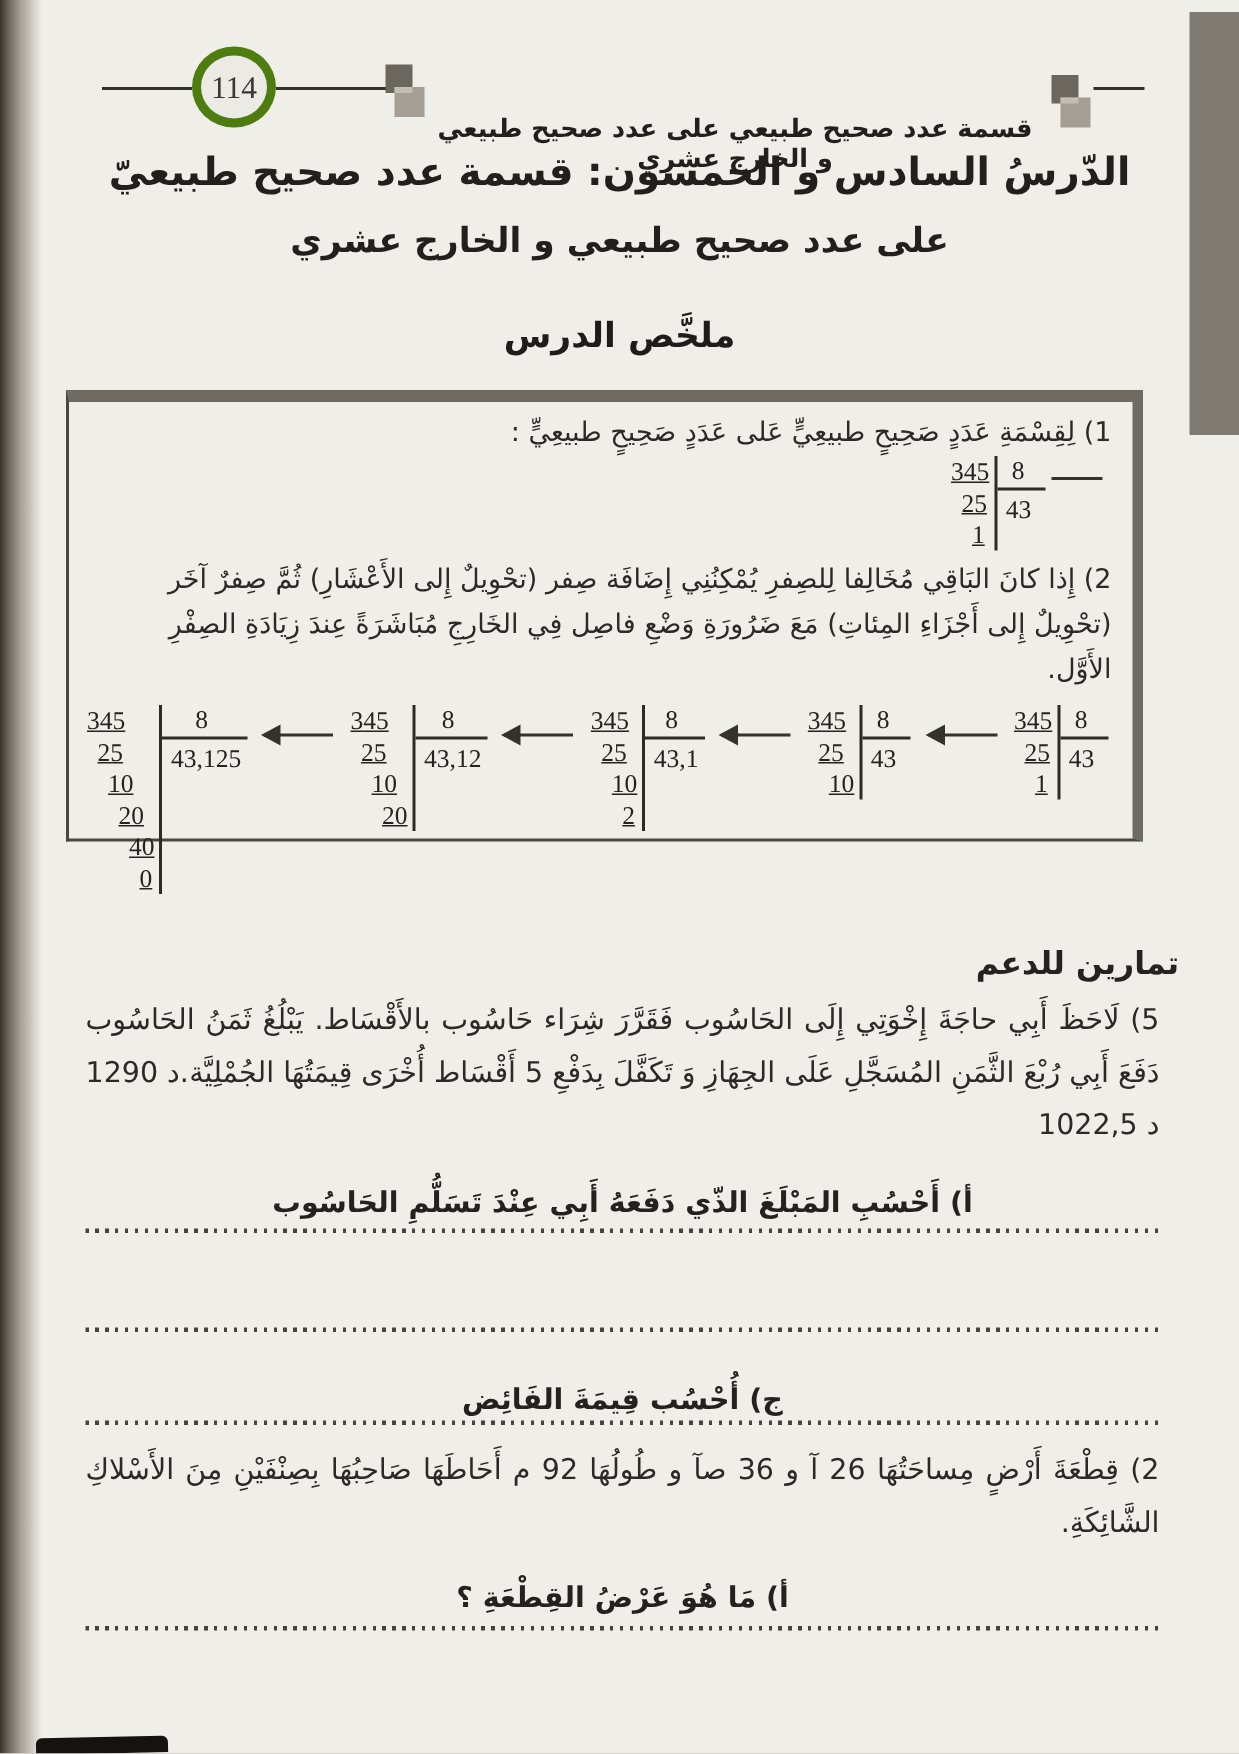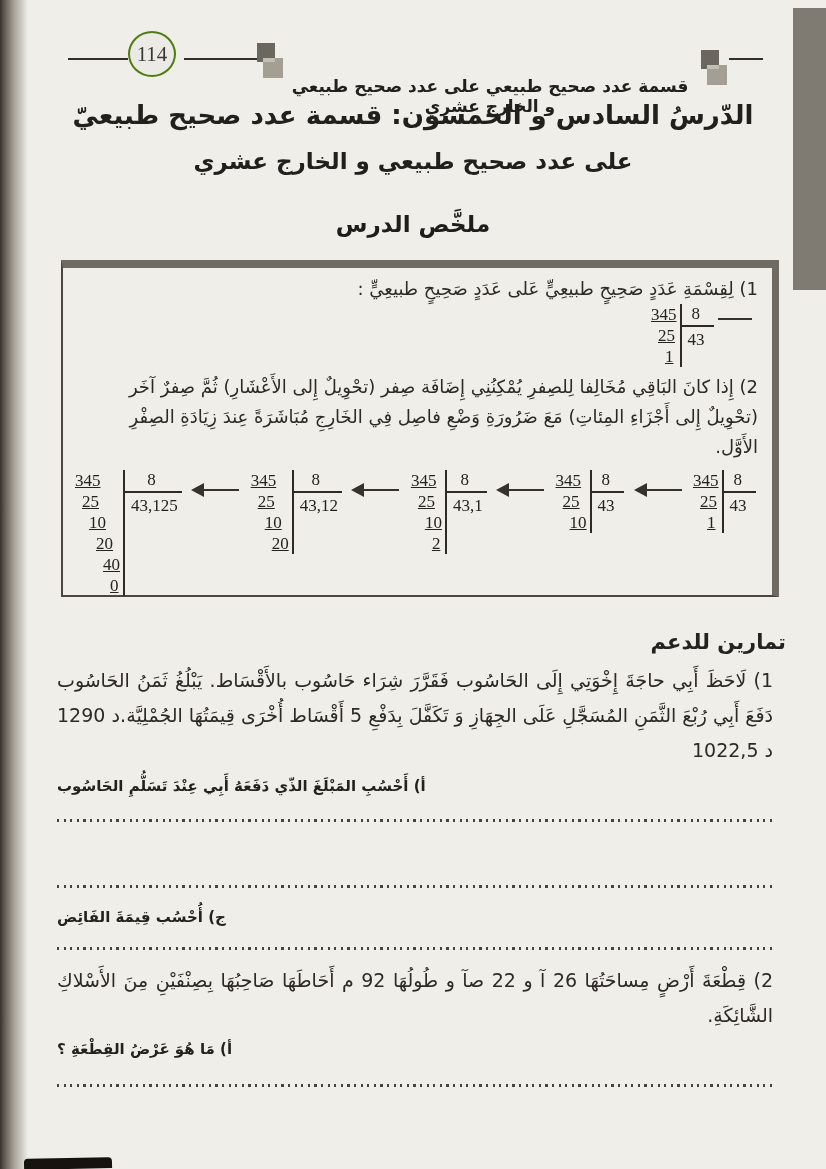--- a/index.html
+++ b/index.html
@@ -23,21 +23,21 @@
     background:#7f7a72;
   }
   .bottom-mark{
     position:absolute;left:24px;bottom:0;width:88px;height:11px;
     background:#16120f;border-radius:4px 4px 0 0;transform:rotate(-1.2deg);
   }
   
   .h-rule{position:absolute;height:2px;background:#33302b;}
   .badge{
     position:absolute;left:128px;top:31px;width:44px;height:42px;
-    background:#eceae5;border:2px solid #4d7c0f;border-radius:50%;
+    background:#eceae5;border:6px solid #4d7c0f;border-radius:50%;
     display:flex;align-items:center;justify-content:center;
     font-family:"Liberation Serif",serif;font-size:21px;color:#3a3835;
   }
   .motif{position:absolute;width:32px;height:40px;}
   .motif .sq-dark{position:absolute;left:0;top:0;width:18px;height:19px;background:#6b665e;}
   .motif .sq-light{position:absolute;left:6px;top:15px;width:20px;height:20px;background:#a49e95;}
   .motif .sq-mid{position:absolute;left:6px;top:15px;width:12px;height:4px;background:#c3bdb3;}
   .strip-title{
     position:absolute;left:285px;top:40px;width:410px;
     font-size:17px;font-weight:bold;color:#20201e;text-align:center;direction:rtl;margin-top:36px;
@@ -46,21 +46,21 @@
   .lesson-t1{position:absolute;left:40px;right:40px;top:100px;text-align:center;direction:rtl;
     font-size:26px;font-weight:bold;color:#21201d;}
   .lesson-t2{position:absolute;left:40px;right:40px;top:148px;text-align:center;direction:rtl;
     font-size:23px;font-weight:bold;color:#21201d;}
   .sum-head{position:absolute;left:40px;right:40px;top:211px;text-align:center;direction:rtl;
     font-size:23px;font-weight:bold;color:#1e1d1b;}
   .ex-head{position:absolute;left:40px;right:40px;top:630px;text-align:right;direction:rtl;
     font-size:21px;font-weight:bold;color:#242321;}
   
   .sum-box{
-    position:absolute;left:61px;top:260px;width:718px;height:337px;
+    position:absolute;left:44px;top:260px;width:718px;height:301px;
     box-sizing:border-box;
     border:2px solid #4b463f;border-top:8px solid #6f6a62;border-right:7px solid #6f6a62;
     padding:6px 14px 16px 10px;
     direction:rtl;
   }
   .sum-line{font-size:18px;line-height:30px;color:#2c2a27;text-align:right;}
   .start-row{display:flex;direction:rtl;align-items:flex-start;min-height:68px;}
   .start-row .txt{font-size:18px;line-height:30px;}
   .connector{flex:0 0 34px;height:2px;background:#35322d;margin-top:14px;margin-left:4px;margin-right:6px;}
   
@@ -75,22 +75,22 @@
   .arrow{position:relative;flex:0 0 46px;height:2px;background:#35322d;margin-top:19px;}
   .arrow:before{content:"";position:absolute;left:-2px;top:-6px;width:0;height:0;
     border-right:13px solid #35322d;border-top:7px solid transparent;border-bottom:7px solid transparent;}
   
   .ex-block{position:absolute;left:57px;right:53px;direction:rtl;}
   .ex-line{font-size:19px;line-height:35px;color:#2c2a27;text-align:right;}
   .just{text-align:justify;text-align-last:justify;}
   .flex-line{display:flex;justify-content:space-between;align-items:baseline;}
   .num-ltr{direction:ltr;unicode-bidi:isolate;}
   .left-end{text-align:right;}
-  .q-line{position:absolute;left:57px;right:53px;direction:rtl;text-align:left;
-    font-size:15px;font-weight:bold;color:#23221f;}
+  .q-line{position:absolute;left:57px;right:53px;direction:rtl;text-align:center;
+    font-size:19px;font-weight:bold;color:#23221f;margin-top:14px;}
   .dots{position:absolute;left:57px;right:54px;height:3px;
     background-image:repeating-linear-gradient(to right,#454340 0px,#454340 2.2px,transparent 2.2px,transparent 6.6px);}
 </style>
 </head>
 <body>
 
 <div class="page">
 
   <div class="binding"></div>
   <div class="edge-tab"></div>
@@ -209,36 +209,36 @@
             <div class="dvr">8</div>
             <div class="quo">43</div>
           </div>
         </div>
       </div>
   </div>
 
   <div class="ex-head">تمارين للدعم</div>
 
   <div class="ex-block" style="top:663px;">
-    <div class="ex-line just">1) لَاحَظَ أَبِي حاجَةَ إِخْوَتِي إِلَى الحَاسُوب فَقَرَّرَ شِرَاء حَاسُوب بالأَقْسَاط. يَبْلُغُ ثَمَنُ الحَاسُوب</div>
+    <div class="ex-line just">5) لَاحَظَ أَبِي حاجَةَ إِخْوَتِي إِلَى الحَاسُوب فَقَرَّرَ شِرَاء حَاسُوب بالأَقْسَاط. يَبْلُغُ ثَمَنُ الحَاسُوب</div>
     <div class="ex-line flex-line">
       <span>دَفَعَ أَبِي رُبْعَ الثَّمَنِ المُسَجَّلِ عَلَى الجِهَازِ وَ تَكَفَّلَ بِدَفْعِ 5 أَقْسَاط أُخْرَى قِيمَتُهَا الجُمْلِيَّة</span>
       <span class="num-ltr">1290 د.</span>
     </div>
     <div class="ex-line left-end">
       <span class="num-ltr">1022,5 د</span>
     </div>
   </div>
 
   <div class="q-line" style="top:777px;">أ) أَحْسُبِ المَبْلَغَ الذّي دَفَعَهُ أَبِي عِنْدَ تَسَلُّمِ الحَاسُوب</div>
   <div class="dots" style="top:819px;"></div>
   <div class="dots" style="top:885px;"></div>
   <div class="q-line" style="top:908px;">ج) أُحْسُب قِيمَةَ الفَائِض</div>
   <div class="dots" style="top:947px;"></div>
 
   <div class="ex-block" style="top:963px;">
-    <div class="ex-line just">2) قِطْعَةَ أَرْضٍ مِساحَتُهَا 26 آ و 22 صآ و طُولُهَا 92 م أَحَاطَهَا صَاحِبُهَا بِصِنْفَيْنِ مِنَ الأَسْلاكِ</div>
+    <div class="ex-line just">2) قِطْعَةَ أَرْضٍ مِساحَتُهَا 26 آ و 36 صآ و طُولُهَا 92 م أَحَاطَهَا صَاحِبُهَا بِصِنْفَيْنِ مِنَ الأَسْلاكِ</div>
     <div class="ex-line">الشَّائِكَةِ.</div>
   </div>
   <div class="q-line" style="top:1040px;">أ) مَا هُوَ عَرْضُ القِطْعَةِ ؟</div>
   <div class="dots" style="top:1084px;"></div>
 
 </div>
 
 </body></html>

